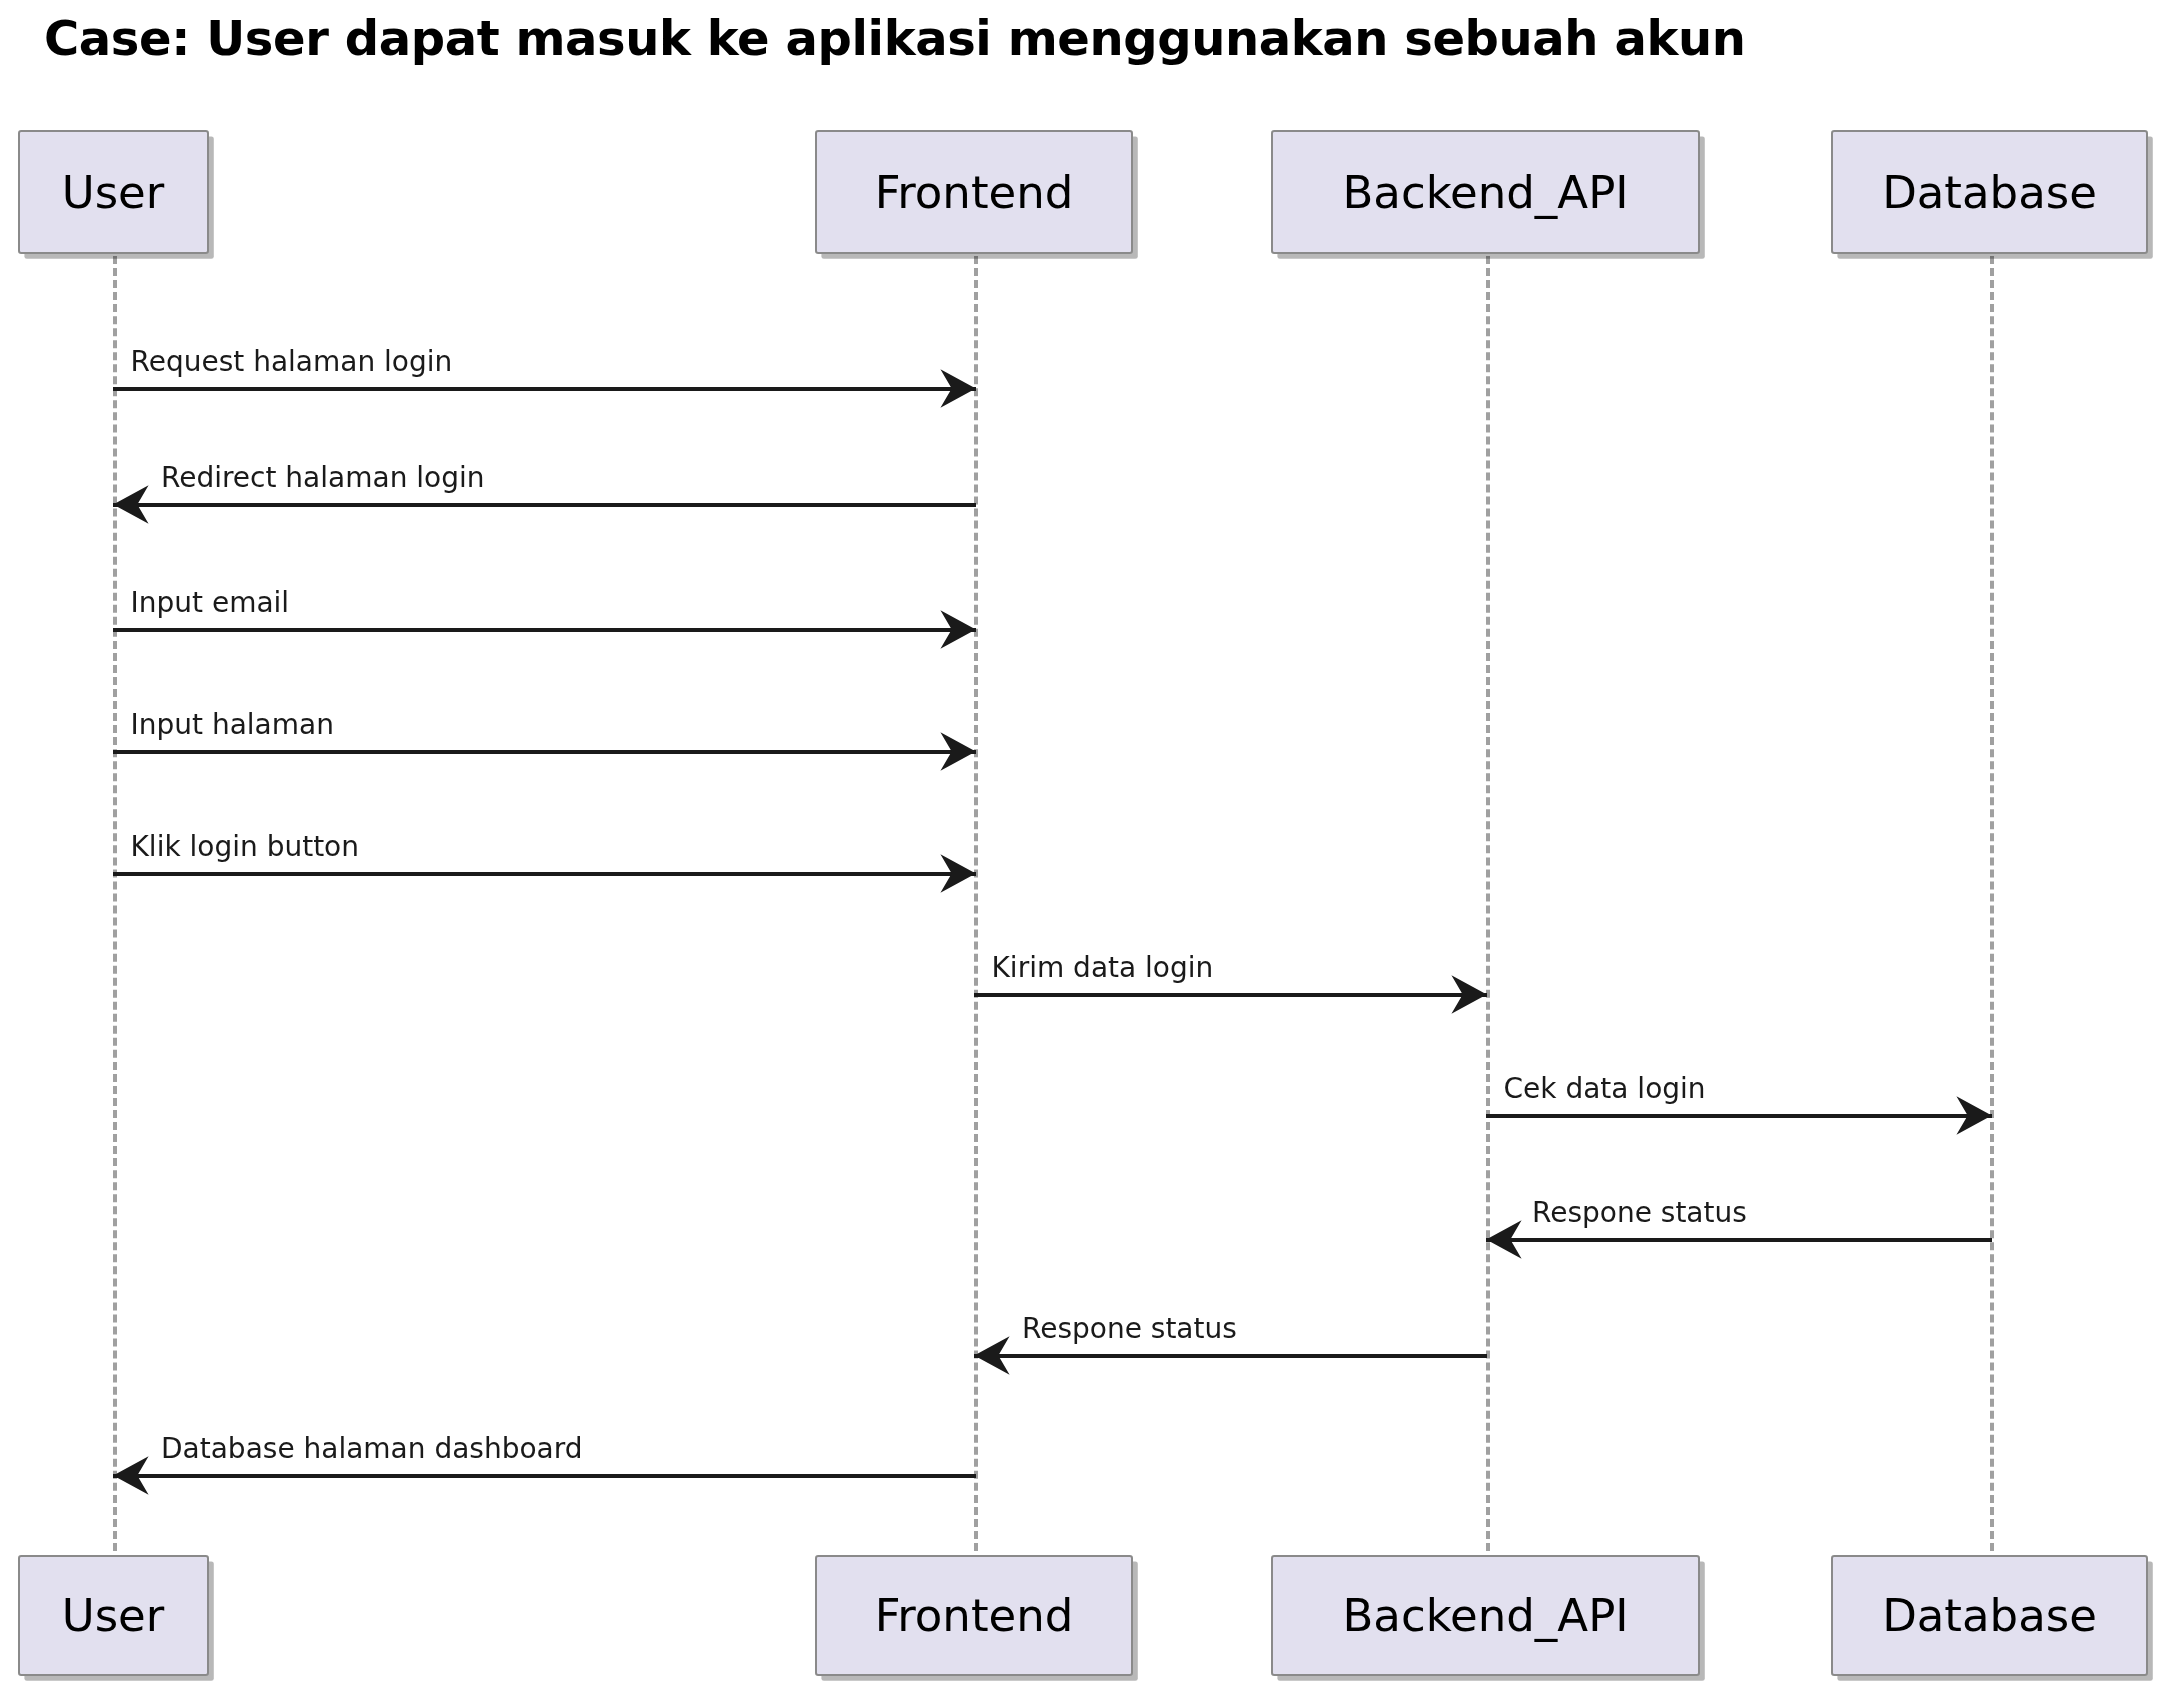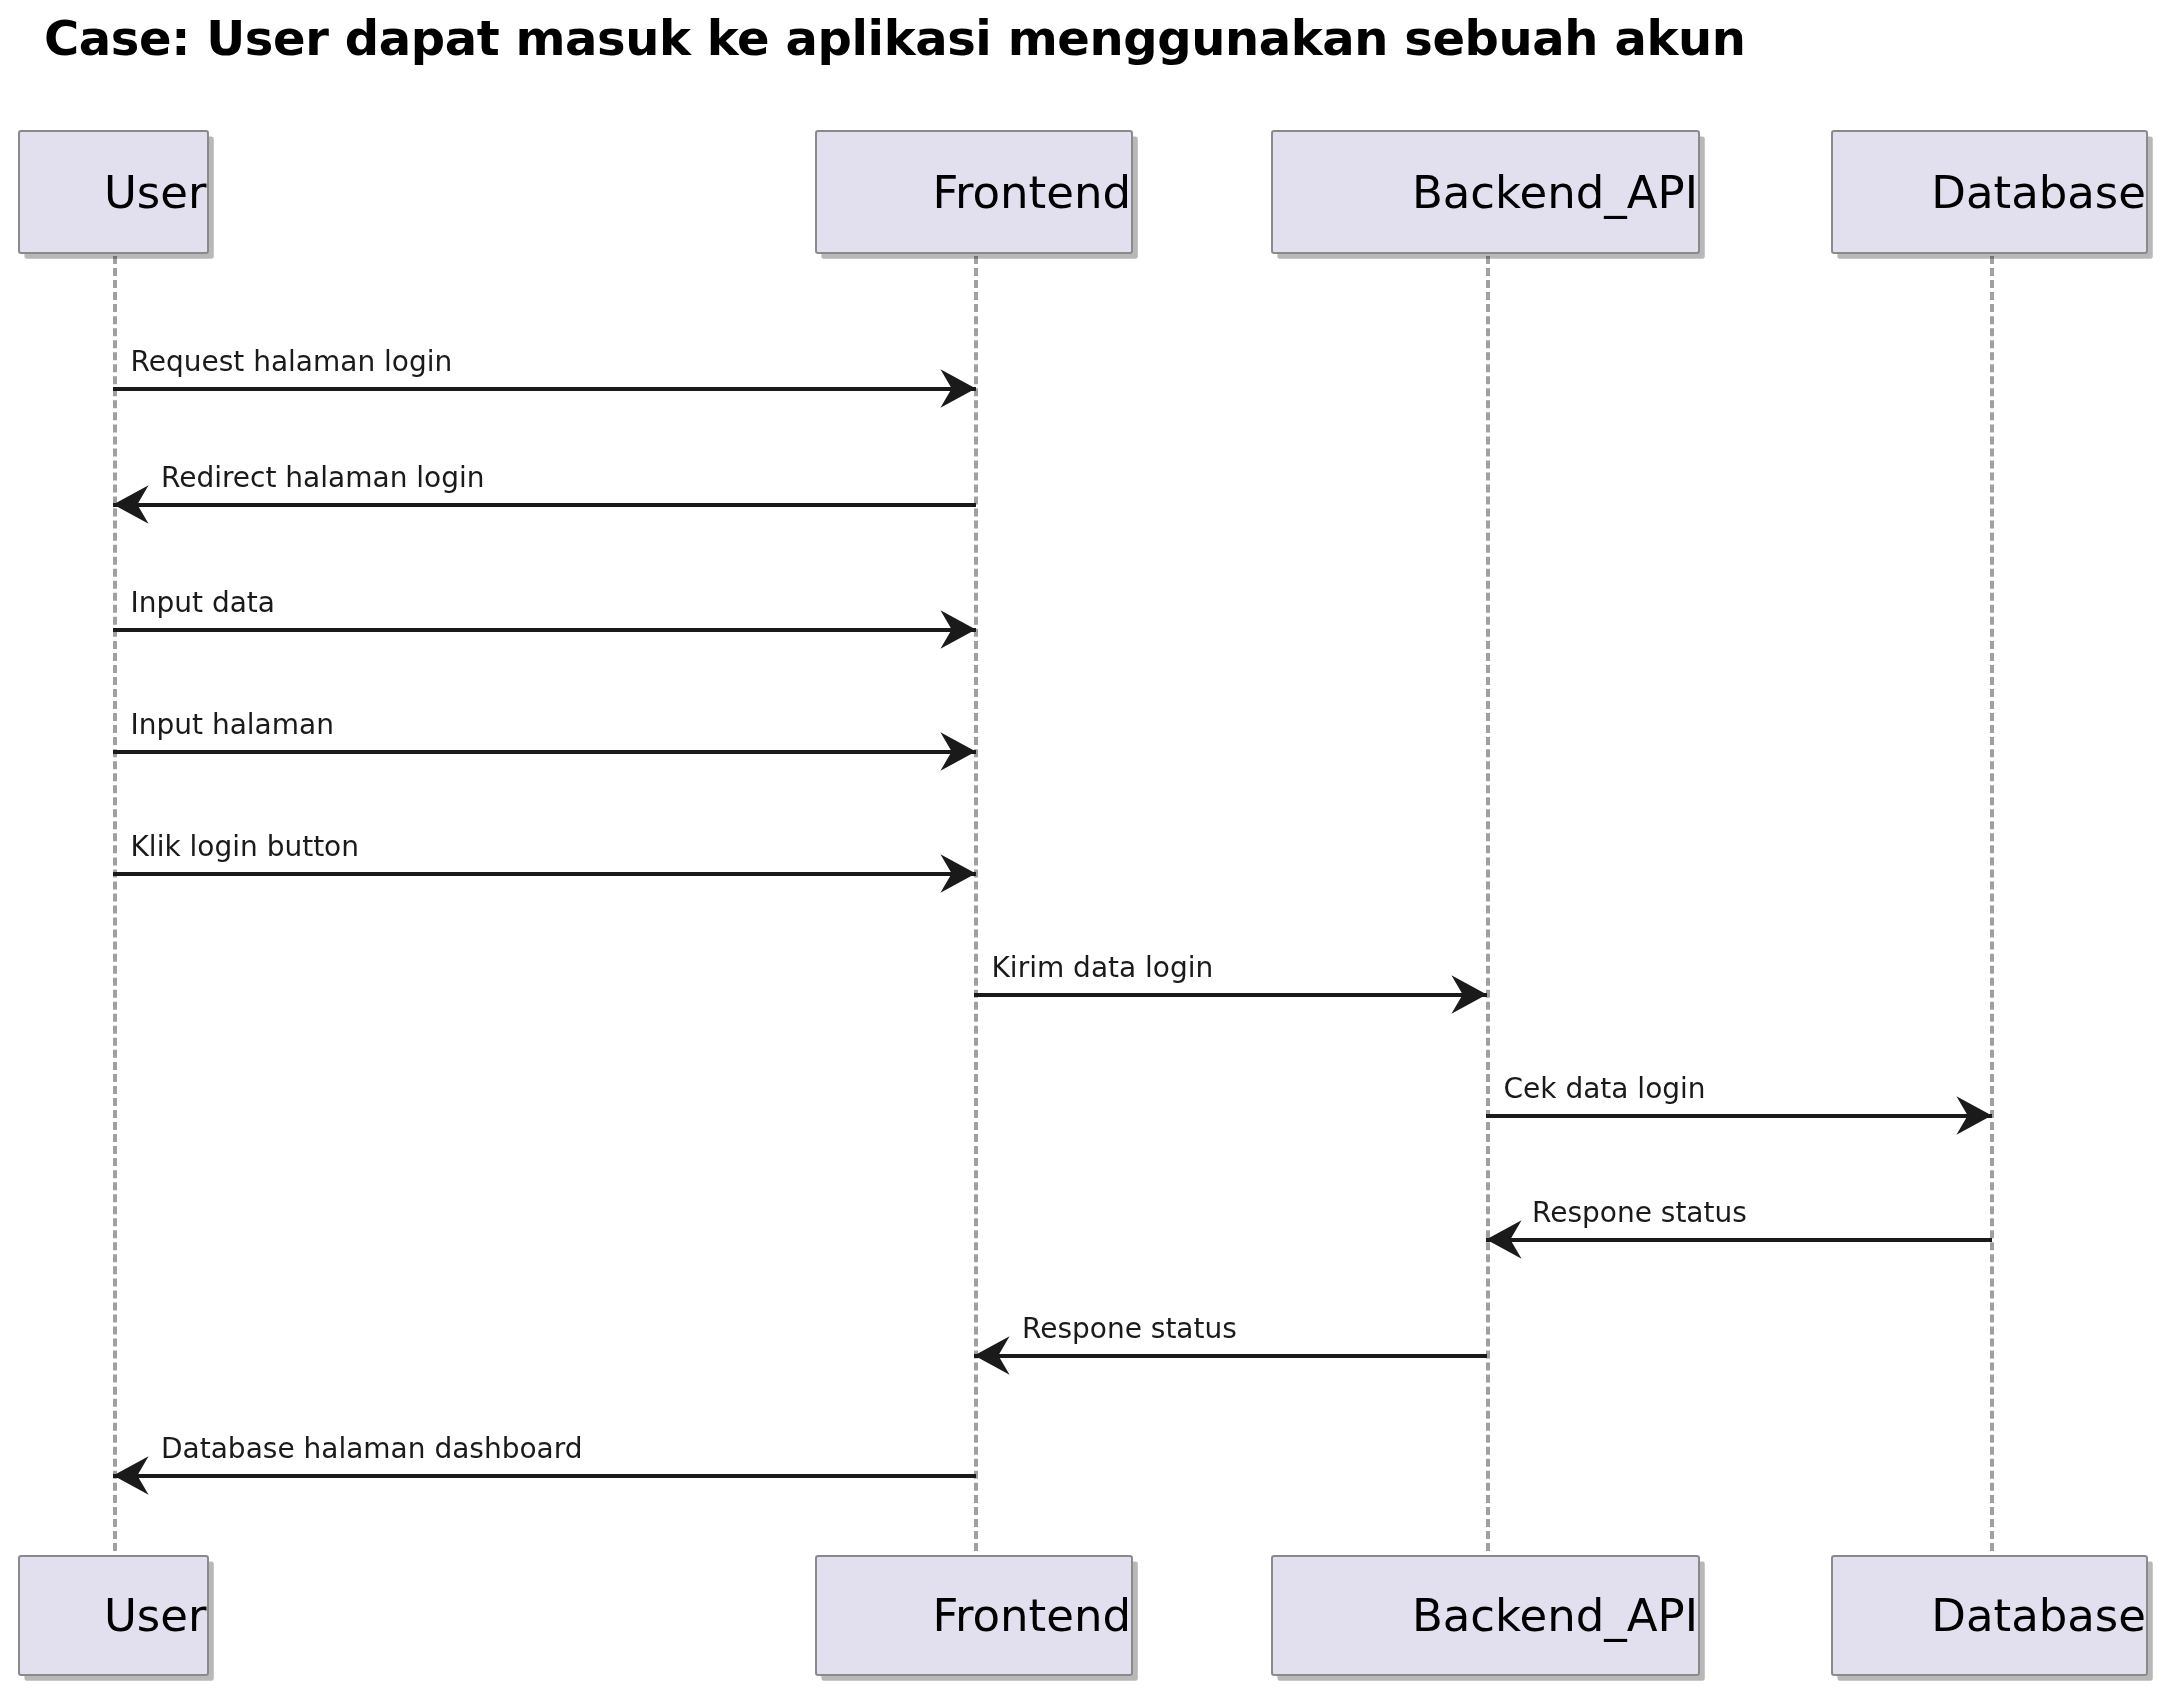--- a/index.html
+++ b/index.html
@@ -45,21 +45,21 @@
 
   
   .participant {
     position: absolute;
     background: #E2E0EF;
     border: 2.4px solid #8A8A8A;
     border-radius: 3.2px;
     box-shadow: 5.6px 5.6px 0 -0.8px rgba(0,0,0,0.28);
     display: flex;
     align-items: center;
-    justify-content: flex-end;
+    justify-content: center;
   }
   .participant-label {
     font-size: 45px;
     color: #000000;
     white-space: nowrap;
     line-height: 1;
     font-family: "DejaVu Sans", sans-serif;
   }
 
   
@@ -139,21 +139,21 @@
     <span class="message-label to-right" style="left:48px;">Redirect halaman login</span>
     <span class="arrowhead left">
       <svg width="45" height="45" viewBox="0 0 56 56">
           <path d="M48 4 L4 28 L48 52 L34 28 Z" fill="#1A1A1A"></path>
         </svg>
     </span>
   </div>
 
   <div class="message" style="left:113px; top:628px; width:863px;">
     <div class="message-line" style="width:863px;"></div>
-    <span class="message-label to-right">Input data</span>
+    <span class="message-label to-right">Input email</span>
     <span class="arrowhead right">
       <svg width="45" height="45" viewBox="0 0 56 56">
           <path d="M8 4 L52 28 L8 52 L22 28 Z" fill="#1A1A1A"></path>
         </svg>
     </span>
   </div>
 
   <div class="message" style="left:113px; top:750px; width:863px;">
     <div class="message-line" style="width:863px;"></div>
     <span class="message-label to-right">Input halaman</span>

